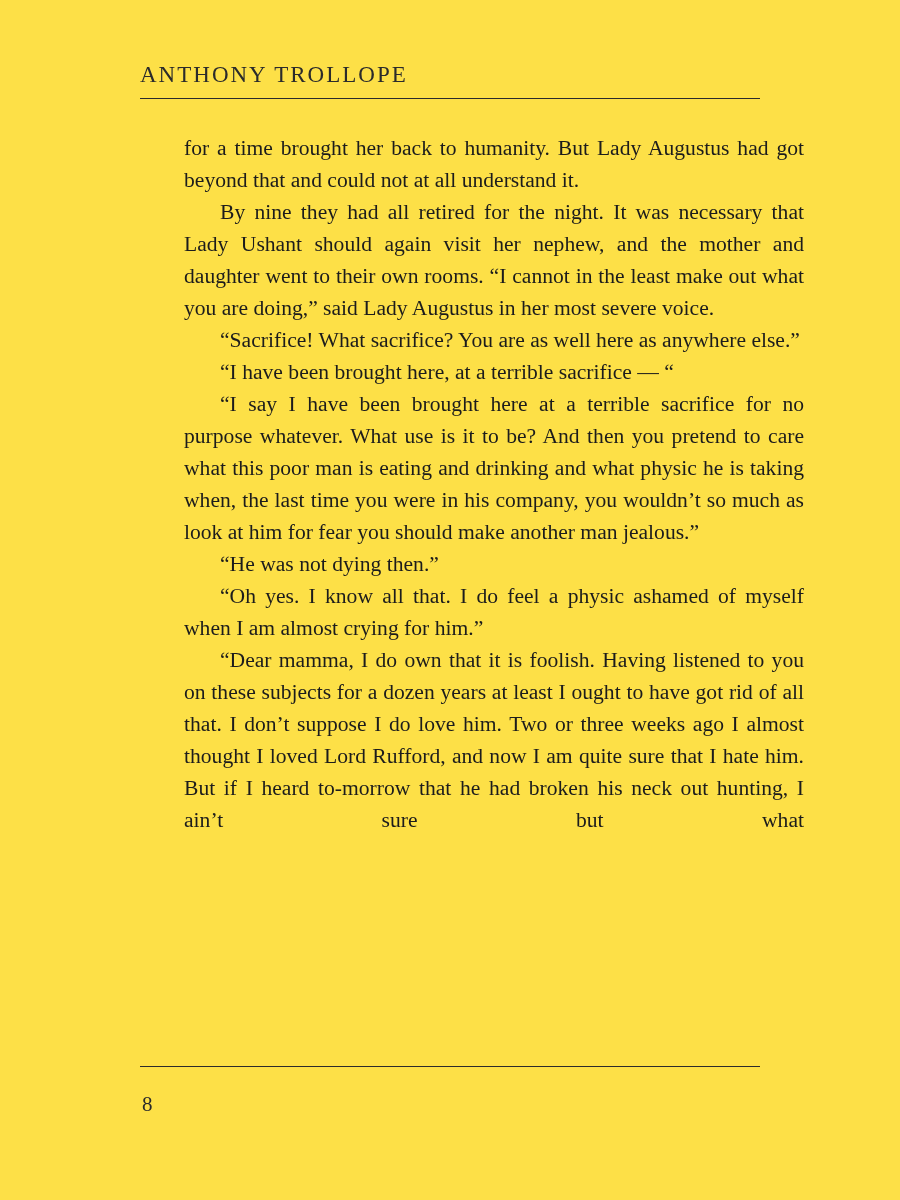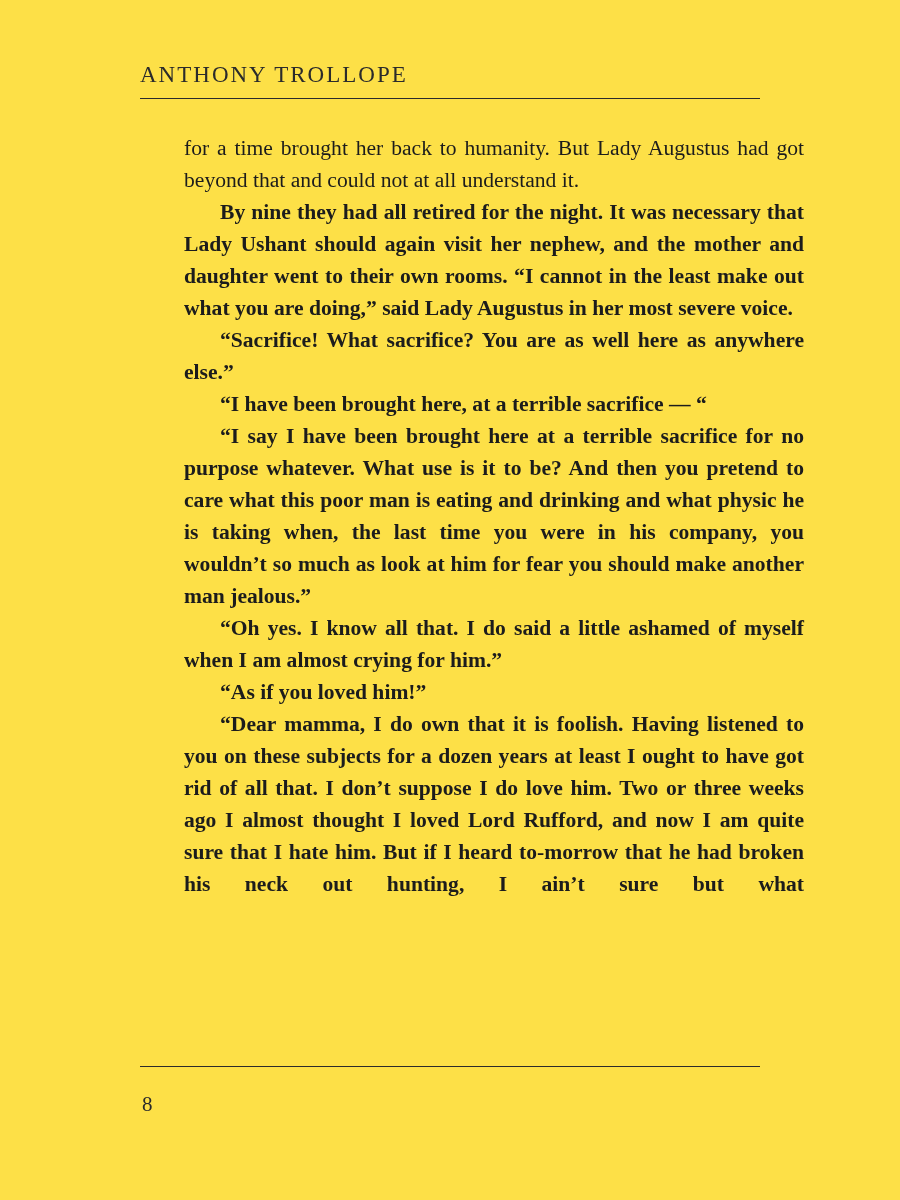--- a/index.html
+++ b/index.html
@@ -65,21 +65,20 @@
   p {
     margin: 0;
     font-size: 21.6px;
     line-height: 32px;
     text-align: justify;
     text-justify: inter-word;
     color: #1c1c1c;
   }
   p.indent {
     text-indent: 36px;
-    font-weight: bold;
   }
   p.last-line-full {
     
   }
   p.last-line-full::after {
     content: "";
     display: inline-block;
     width: 100%;
   }
 </style>
@@ -90,21 +89,21 @@
 
   <div class="running-head">ANTHONY TROLLOPE</div>
   <div class="rule-top"></div>
 
   <div class="textblock">
     <p>for a time brought her back to humanity. But Lady Augustus had got beyond that and could not at all understand it.</p>
     <p class="indent">By nine they had all retired for the night. It was necessary that Lady Ushant should again visit her nephew, and the mother and daughter went to their own rooms. “I cannot in the least make out what you are doing,” said Lady Augustus in her most severe voice.</p>
     <p class="indent">“Sacrifice! What sacrifice? You are as well here as anywhere else.”</p>
     <p class="indent">“I have been brought here, at a terrible sacrifice — “</p>
     <p class="indent">“I say I have been brought here at a terrible sacrifice for no purpose whatever. What use is it to be? And then you pretend to care what this poor man is eating and drinking and what physic he is taking when, the last time you were in his company, you wouldn’t so much as look at him for fear you should make another man jealous.”</p>
-    <p class="indent">“Oh yes. I know all that. I do said a little ashamed of myself when I am almost crying for him.”</p>
-    <p class="indent">“As if you loved him!”</p>
+    <p class="indent">“He was not dying then.”</p>
+    <p class="indent">“Oh yes. I know all that. I do feel a physic ashamed of myself when I am almost crying for him.”</p>
     <p class="indent last-line-full">“Dear mamma, I do own that it is foolish. Having listened to you on these subjects for a dozen years at least I ought to have got rid of all that. I don’t suppose I do love him. Two or three weeks ago I almost thought I loved Lord Rufford, and now I am quite sure that I hate him. But if I heard to-morrow that he had broken his neck out hunting, I ain’t sure but what</p>
   </div>
 
   <div class="rule-bottom"></div>
   <div class="folio">8</div>
 
 </div>
 
 </body></html>

